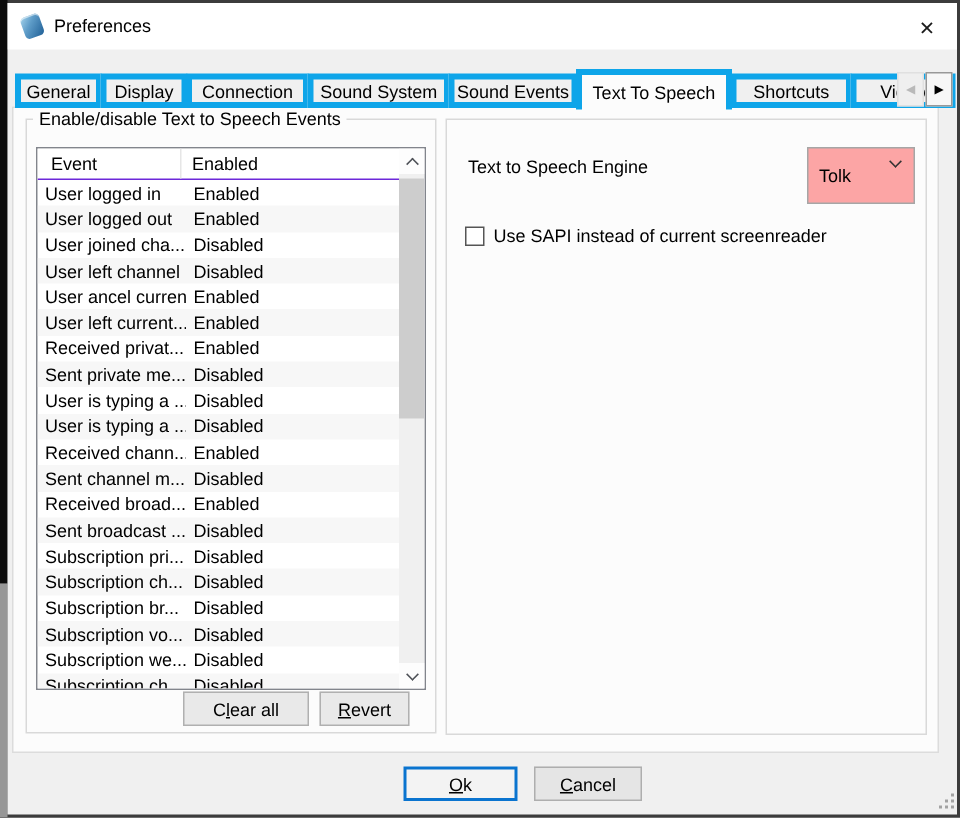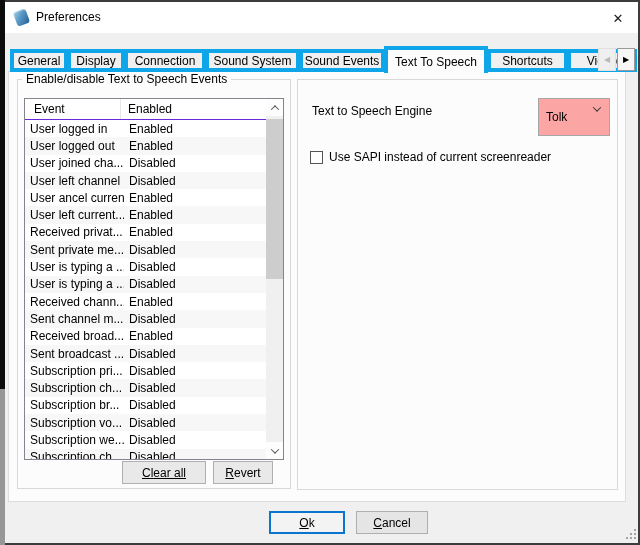--- a/index.html
+++ b/index.html
@@ -61,21 +61,21 @@
   .sb-up { top:0; } .sb-down { bottom:0; }
   .chev { width:6px; height:6px; border-left:1.6px solid #4e5157; border-top:1.6px solid #4e5157; }
   .chev.up   { transform:rotate(45deg) translate(1px,1px); }
   .chev.down { transform:rotate(225deg) translate(1px,1px); }
   .sb-thumb { position:absolute; left:0; top:20px; width:17px; height:160px; background:#cdcdcd; }
 
   
   .gbtn { position:absolute; top:381px; height:23px; background:#e9e9e9; border:1px solid #b0b0b0;
           display:flex; align-items:center; justify-content:center; white-space:nowrap; }
   .gbtn.b0 { left:6px;   width:84px; }
-  .gbtn.b1 { left:104px; width:84px;text-decoration:underline; }
+  .gbtn.b1 { left:104px; width:84px; }
   .gbtn.b2 { left:195px; width:60px; }
 
   
   .engine-label { position:absolute; left:14px; top:24px; white-space:nowrap; }
   .combo { position:absolute; left:240px; top:18px; width:72px; height:38px; background:#fca5a5;
            border:1px solid #a6a6a6; display:flex; align-items:center; padding-left:7px; }
   .combo .chev { border-color:#333; position:absolute; right:9px; top:7px; }
   .checkbox { position:absolute; left:12px; top:71px; width:13px; height:13px; background:#fff;
               border:1px solid #555; }
   .checkbox-label { position:absolute; left:31px; top:70px; white-space:nowrap; }

